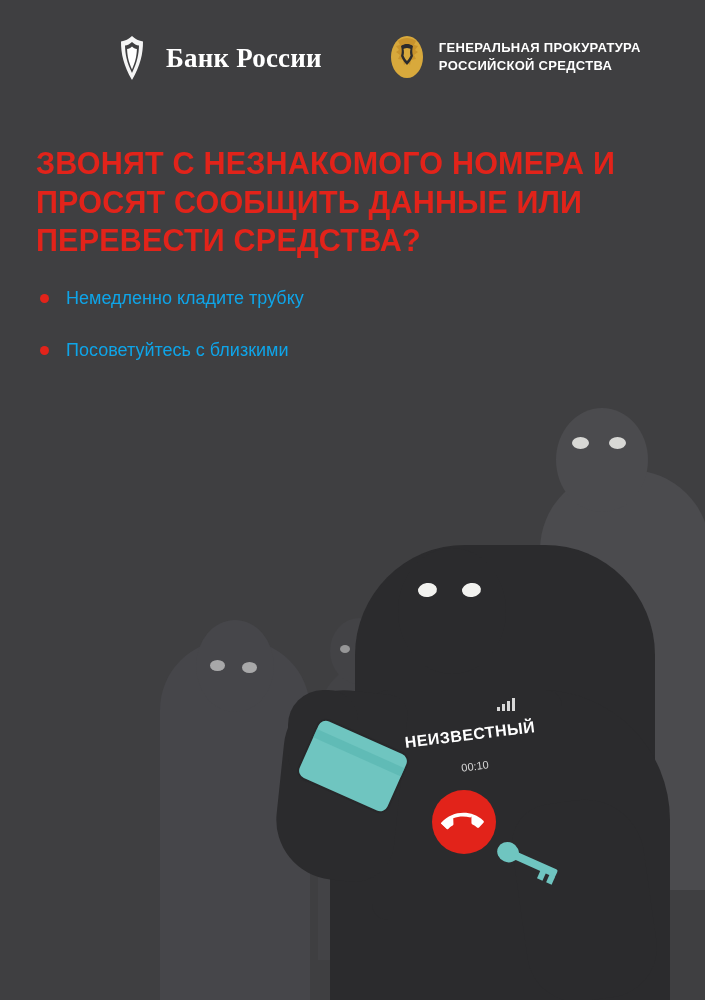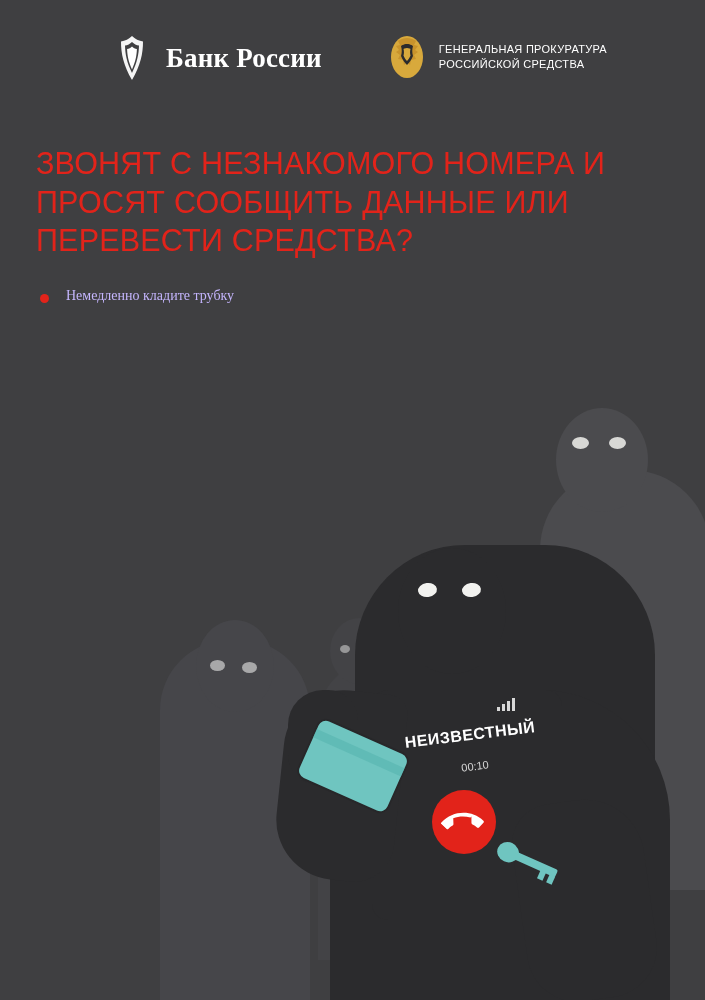--- a/index.html
+++ b/index.html
@@ -276,54 +276,53 @@
     letter-spacing: .2px;
     font-family: "Liberation Serif", serif;
   }
   .logo-gp {
     display: flex;
     align-items: center;
     gap: 11px;
   }
   .logo-gp-text {
     color: #ffffff;
-    font-size: 11px;
-    font-weight: normal;
+    font-size: 13px;
+    font-weight: bold;
     line-height: 1.35;
     letter-spacing: .3px;
   }
   h1.headline {
     margin: 62px 0 0 0;
     color: #e2231a;
     font-size: 30.5px;
     line-height: 1.27;
-    font-weight: normal;
+    font-weight: bold;
     letter-spacing: .2px;
     text-transform: uppercase;
   }
   .subhead {
     margin: 44px 0 0 0;
     color: #ffffff;
     font-size: 22px;
     font-weight: bold;
     letter-spacing: .2px;
   }
   ul.actions {
     list-style: none;
     margin: 26px 0 0 0;
     padding: 0;
   }
   ul.actions li {
     position: relative;
     padding-left: 30px;
     margin-bottom: 26px;
-    color: #c4b5fd;
-    font-size: 14px;
+    color: #0ea5e9;
+    font-size: 18px;
     line-height: 1.42;
-    font-family: Liberation Serif, serif;
   }
   ul.actions li::before {
     content: "";
     position: absolute;
     left: 4px;
     top: 8px;
     width: 9px;
     height: 9px;
     border-radius: 50%;
     background: #e2231a;
@@ -410,15 +409,16 @@
           <div>РОССИЙСКОЙ СРЕДСТВА</div>
         </div>
       </div>
     </div>
 
     <h1 class="headline">ЗВОНЯТ С НЕЗНАКОМОГО НОМЕРА И ПРОСЯТ СООБЩИТЬ ДАННЫЕ ИЛИ ПЕРЕВЕСТИ СРЕДСТВА?</h1>
 
 
     <ul class="actions">
       <li>Немедленно кладите трубку</li>
+      <li>Посоветуйтесь с близкими</li>
     </ul>
   </div>
 </div>
 
 </body></html>

